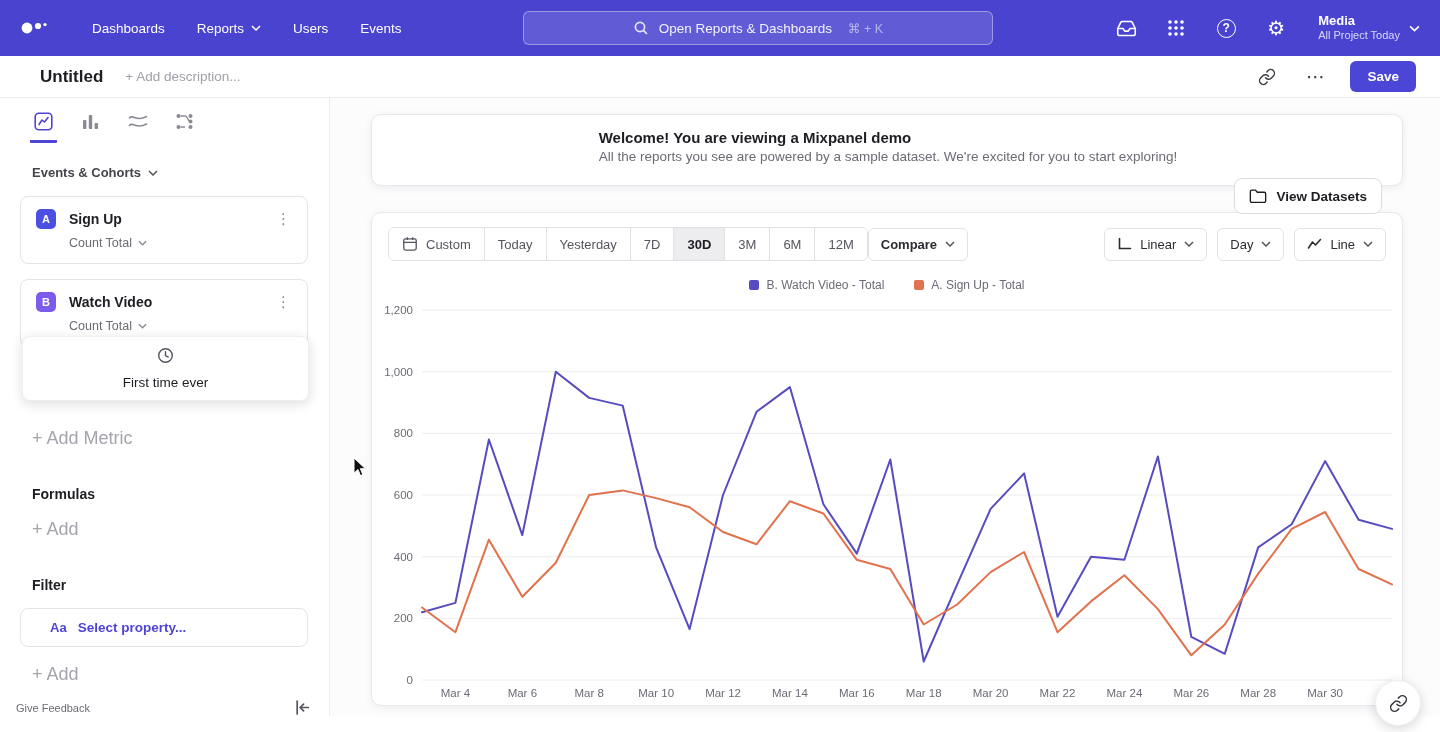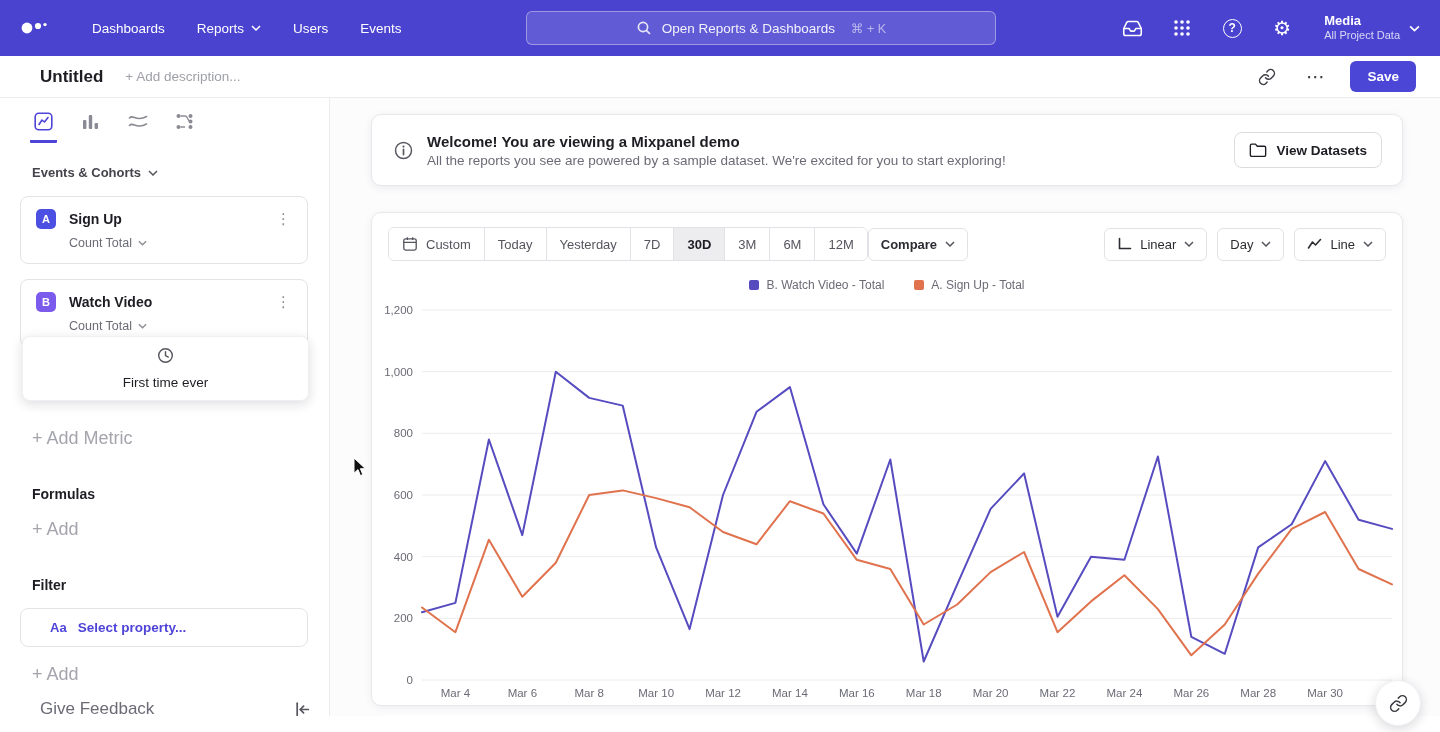--- a/index.html
+++ b/index.html
@@ -53,26 +53,26 @@
   .metric-row2 { display:flex; align-items:center; gap:6px; padding:0 0 13px 48px; font-size:12.5px; color:#6b6b76; cursor:pointer; }
   .dropdown-panel { margin:-11px 0 0 2px; width:287px; background:#fff; border:1px solid #f0f0f2; border-radius:8px;
     box-shadow:0 3px 12px rgba(20,20,40,.14); padding:10px 14px; display:flex; align-items:center; gap:11px; cursor:pointer;flex-direction:column; }
   .dropdown-label { font-size:13.5px; color:#1d1d23; }
   .add-link { display:block; margin:27px 0 0 12px; font-size:18px; font-weight:500; color:#a4a4ad; cursor:pointer; }
   .group-title { margin:37px 0 0 12px; font-size:14px; font-weight:700; color:#1d1d23; }
   .filter-card { margin-top:15px; border:1px solid #e4e4e8; border-radius:8px; padding:11px 29px; display:flex; align-items:center; gap:11px; cursor:pointer; }
   .aa-icon { font-size:13px; font-weight:700; color:#4f44d8; }
   .filter-placeholder { font-size:13.5px; font-weight:600; color:#4f44d8; }
   .sidebar-footer { display:flex; align-items:center; padding:14px 18px 16px 16px; }
-  .feedback-link { font-size:17px; color:#6b6b76; cursor:pointer;margin-left:24px; }
+  .feedback-link { font-size:11px; color:#6b6b76; cursor:pointer; }
   .collapse-btn { margin-left:auto; background:none; border:none; cursor:pointer; color:#55555e; display:flex; }
 
   
   .main { flex:1; background:#fcfcfd; padding:16px 37px 0 41px; overflow:hidden; }
-  .card { background:#fff; border:1px solid #e8e8ec; border-radius:10px; }
+  .card { background:#fff; border:1px solid #e8e8ec; border-radius:10px;flex-direction:column; }
   .banner { height:72px; display:flex; align-items:center; padding:0 20px 0 22px; gap:14px; box-shadow:0 2px 8px rgba(20,20,40,.07); }
   .banner-text { display:flex; flex-direction:column; gap:3px; }
   .banner-title { font-size:15px; font-weight:700; color:#1d1d23; }
   .banner-sub { font-size:13.5px; color:#6b6b76; }
   .banner-btn { margin-left:auto; display:flex; align-items:center; gap:9px; border:1px solid #dcdce0; background:#fff;
     border-radius:8px; padding:9px 14px; font-size:13.5px; font-weight:600; color:#1d1d23; cursor:pointer; font-family:inherit; }
 
   .chart-card { margin-top:26px; height:494px; padding:14px 8px 0 8px; box-shadow:0 2px 8px rgba(20,20,40,.06); overflow:hidden; }
   .chart-toolbar { display:flex; align-items:center; padding:0 8px; }
   .seg { display:flex; border:1px solid #e2e2e6; border-radius:6px; overflow:hidden; background:#fff; }
@@ -152,21 +152,21 @@
             <circle cx="15" cy="15" r="1.8"></circle>
           </svg>
       </span>
       <span class="nav-icon-btn">
           <span class="help-circle">?</span>
         </span>
       <span class="nav-icon-btn glyph-icon" style="font-size:20px;color:#fff">⚙</span>
       <div class="project-switcher">
         <div>
           <div class="project-name">Media</div>
-          <div class="project-sub">All Project Data</div>
+          <div class="project-sub">All Project Today</div>
         </div>
         <svg class="chev" width="11" height="7" viewBox="0 0 10 6">
             <polyline points="1,1 5,5 9,1" fill="none" stroke="#fff" stroke-width="1.5"></polyline>
           </svg>
       </div>
     </div>
   </header>
 
   <div class="report-header">
     <h1 class="rh-title">Untitled</h1>

